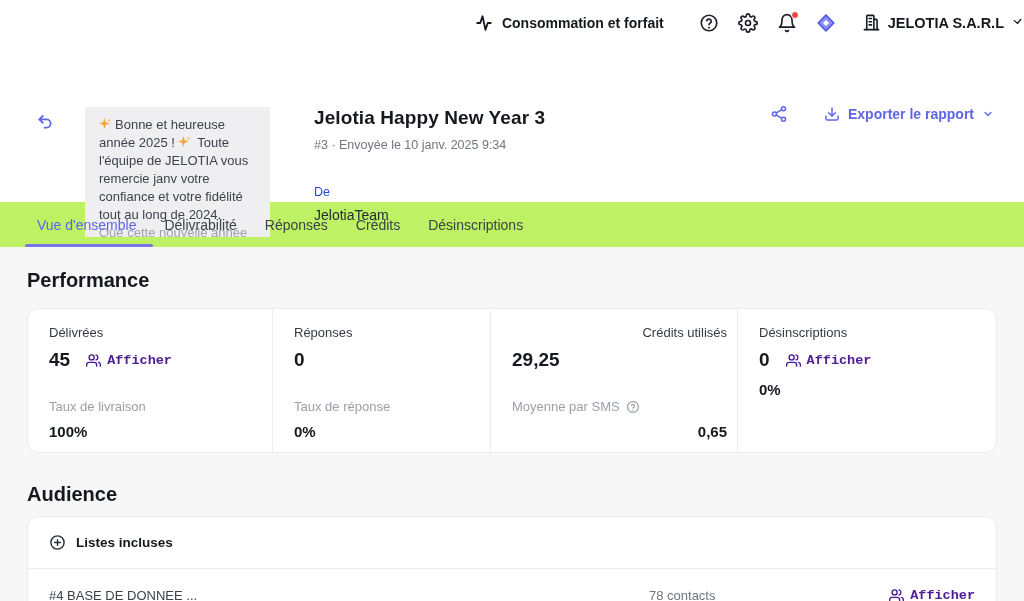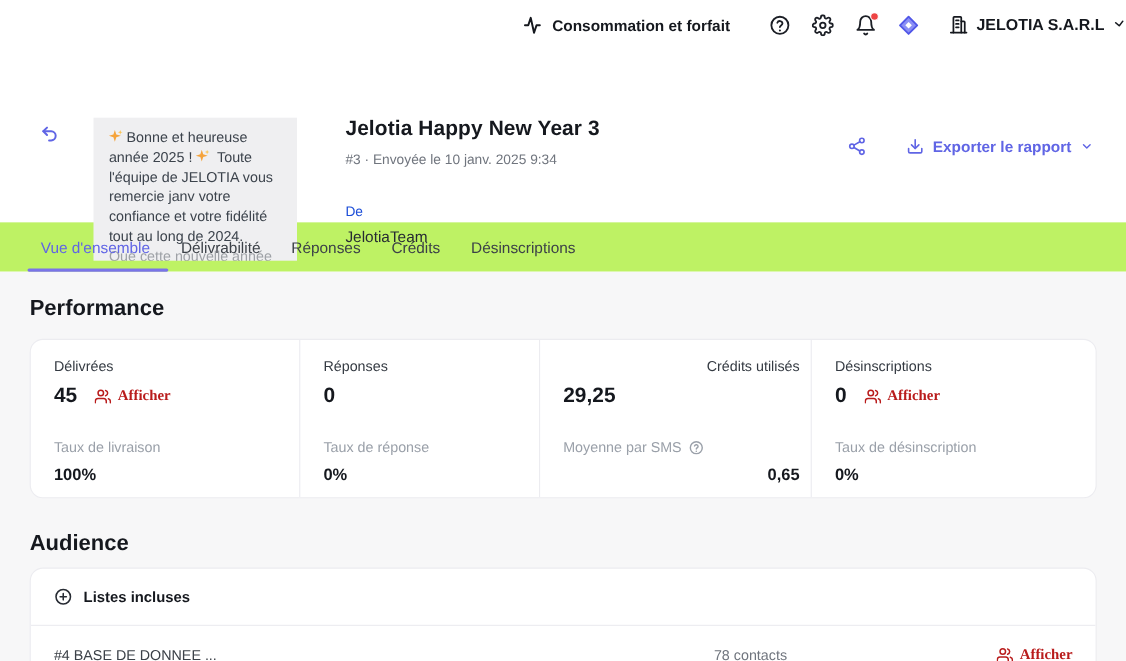--- a/index.html
+++ b/index.html
@@ -63,21 +63,21 @@
   .bubble .sparkle.mid { margin-left: 3px; }
   .bubble .clipped { opacity: 0.45; }
 
   .title-block { position: absolute; left: 314px; top: 62px; }
   .page-title { font-size: 19px; font-weight: 700; color: #15181e; letter-spacing: .1px; }
   .page-subtitle { margin-top: 9px; font-size: 12.5px; color: #70757e; }
   .from-label { margin-top: 33px; font-size: 12.5px; color: #1d4ed8; }
   .from-value { margin-top: 8px; font-size: 14px; color: #272b33; }
 
   .header-actions {
-    position: absolute; right: 30px; top: 79px;
+    position: absolute; right: 30px; top: 60px;
     display: flex; align-items: center; gap: 36px;
   }
   .share-btn { background: none; border: none; padding: 0; cursor: pointer; color: #6065e5; }
   .export-btn {
     display: flex; align-items: center; gap: 8px;
     background: none; border: none; cursor: pointer; font-family: inherit;
     font-size: 14px; font-weight: 700; color: #6065e5;
   }
 
   
@@ -109,22 +109,22 @@
     height: 145px; display: flex; overflow: hidden;
   }
   .stat-col { padding: 16px 10px 0 21px; }
   .stat-col.b { border-right: 1px solid #ececf0; }
   .c1 { width: 245px; } .c2 { width: 218px; } .c3 { width: 247px; text-align: right; } .c4 { flex: 1; }
   .stat-label { font-size: 13px; color: #343a42; }
   .stat-value-row { display: flex; align-items: center; gap: 16px; margin-top: 8px; height: 24px; }
   .stat-value { font-size: 19px; font-weight: 700; color: #15181e; }
   .afficher-link {
     display: flex; align-items: center; gap: 6px;
-    background: none; border: none; cursor: pointer; font-family: Liberation Serif, serif;
-    font-size: 13.5px; font-weight: 700; color: #b91c1c;
+    background: none; border: none; cursor: pointer; font-family: Liberation Mono, monospace;
+    font-size: 13.5px; font-weight: 700; color: #4c1d95;
   }
   .stat-sublabel {
     margin-top: 27px; font-size: 13px; color: #9aa0a9;
     display: flex; align-items: center; gap: 6px;
   }
   .stat-subvalue { margin-top: 9px; font-size: 15px; font-weight: 700; color: #15181e; }
   .info-icon { color: #9aa0a9; cursor: pointer; background: none; border: none; padding: 0; }
 
   .audience-card {
     background: #fff; border: 1px solid #ececf0; border-radius: 12px;
@@ -349,21 +349,20 @@
             <svg width="15" height="15" viewBox="0 0 24 24" fill="none" stroke="currentColor" stroke-width="2.2" stroke-linecap="round" stroke-linejoin="round">
                 <path d="M17 21v-2a4 4 0 0 0-4-4H5a4 4 0 0 0-4 4v2"></path>
                 <circle cx="9" cy="7" r="4"></circle>
                 <path d="M23 21v-2a4 4 0 0 0-3-3.87"></path>
                 <path d="M16 3.13a4 4 0 0 1 0 7.75"></path>
               </svg>
           </span>
           <span>Afficher</span>
         </button>
       </div>
-      <div class="stat-sublabel">Taux de désinscription</div>
       <div class="stat-subvalue">0%</div>
     </div>
   </div>
 
   <h2 class="section-heading aud-heading">Audience</h2>
 
   <div class="audience-card">
     <button class="aud-header">
       <span class="plus">
         <svg width="17" height="17" viewBox="0 0 24 24" fill="none" stroke="currentColor" stroke-width="2" stroke-linecap="round">

